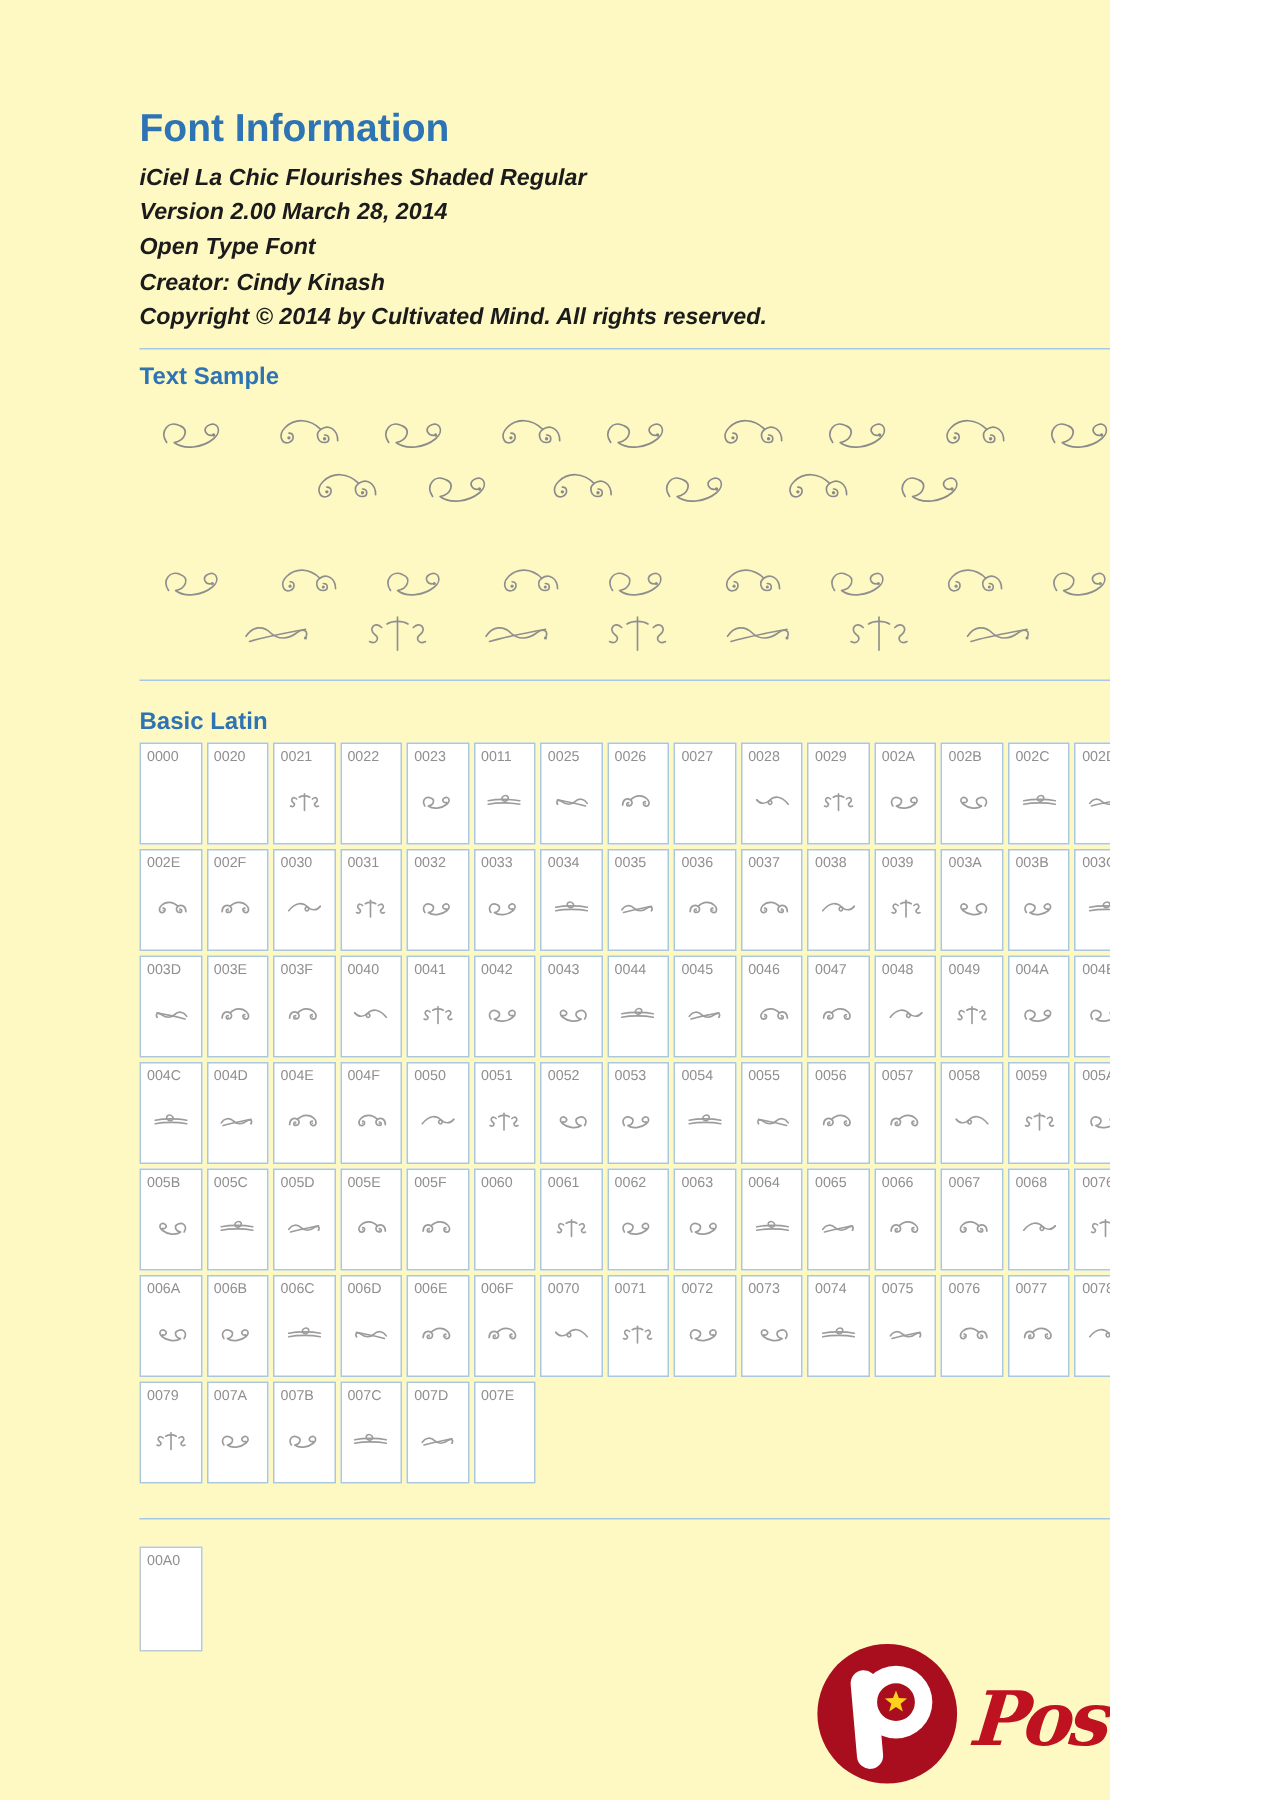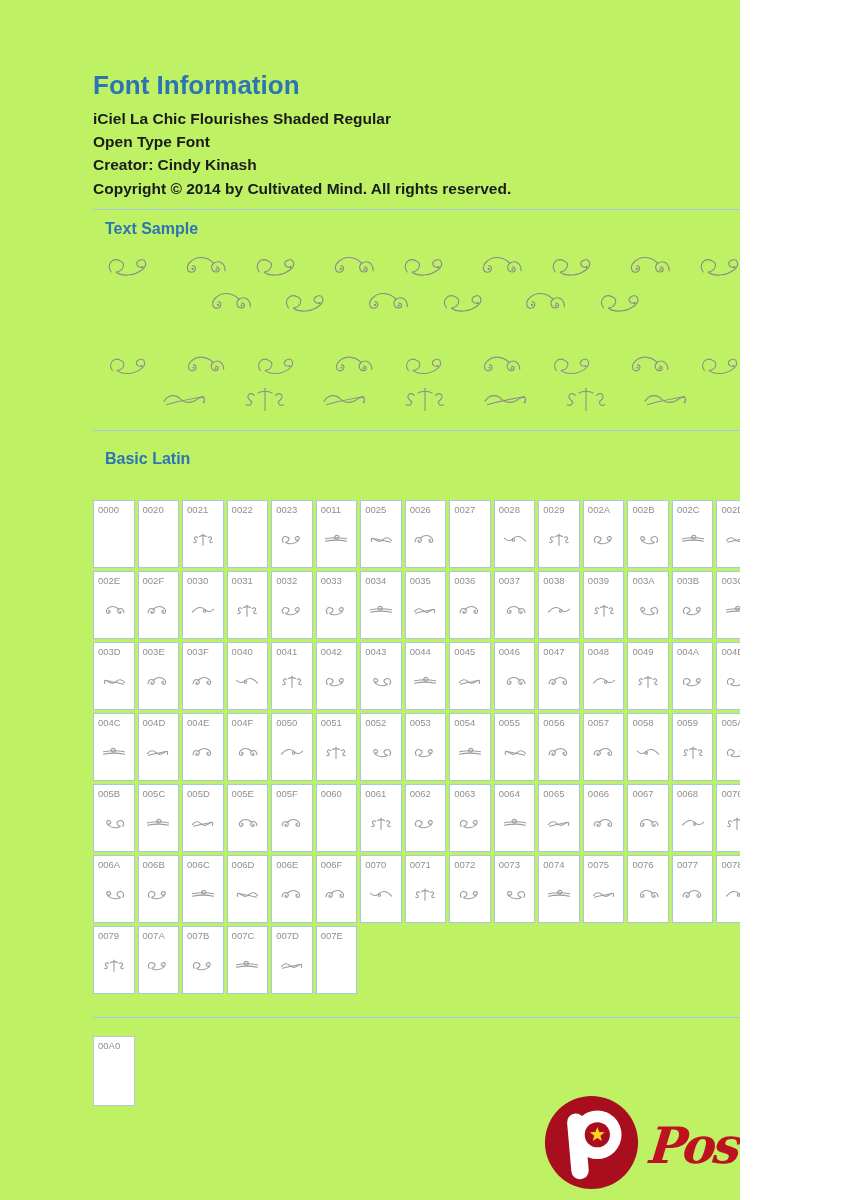--- a/index.html
+++ b/index.html
@@ -1,35 +1,35 @@
 <!DOCTYPE html>
 <html><head>
 <meta charset="utf-8">
 <style>
   html,body{margin:0;padding:0;background:#ffffff;}
-  .canvas{position:relative;width:740px;height:1200px;background:#bef264;overflow:hidden;
+  .canvas{position:relative;width:740px;height:1200px;background:#fef9c3;overflow:hidden;
           font-family:"Liberation Sans",sans-serif;}
   .doc{position:absolute;left:93px;top:0;width:665px;}
   .title{margin:71px 0 0 0;font-size:26px;line-height:28px;font-weight:bold;color:#2E74B5;}
-  .details{margin-top:8px;font-size:15.5px;line-height:23.2px;font-weight:bold;color:#1b1b1b;}
+  .details{margin-top:8px;font-size:15.5px;line-height:23.2px;font-weight:bold;color:#1b1b1b;font-style:italic;}
   .rule{margin-top:9px;border-top:1px solid #A5C9E4;height:0;}
   .rule.r2{margin-top:16px;}
   .rule.r3{margin-top:23px;}
-  .sec-title{margin:10px 0 0 12px;font-size:16px;line-height:18px;font-weight:bold;color:#2E74B5;}
+  .sec-title{margin:10px 0 0 0;font-size:16px;line-height:18px;font-weight:bold;color:#2E74B5;}
   .sec-title.push{margin-top:19px;}
 
   
   .sample-para{display:flex;flex-direction:column;align-items:center;gap:6px;margin-top:14px;color:#8a8a8a;}
   .sample-para.p2{margin-top:34px;color:#8f8f8f;}
   .sample-row{display:flex;justify-content:space-between;align-items:center;}
   .sample-row svg{display:block;}
   svg.flip{transform:scaleX(-1);}
 
   
-  .glyph-grid{margin-top:32px;display:grid;grid-template-columns:repeat(15,1fr);gap:3px;width:665px;}
+  .glyph-grid{margin-top:4px;display:grid;grid-template-columns:repeat(15,1fr);gap:3px;width:665px;}
   .glyph-grid.single{margin-top:18px;}
   .cell{position:relative;height:68px;border:1px solid #A9C7DF;background:#fff;box-sizing:border-box;}
   .glyph-grid.single .cell{height:70px;border-color:#BCC8D2;}
   .cell .code{position:absolute;top:3px;left:4px;font-size:9.5px;letter-spacing:0;color:#8F8F8F;}
   .cell .cellglyph{position:absolute;left:50%;top:32px;width:28px;height:14px;margin-left:-14px;color:#9C9C9C;}
 
   
   .fl path{fill:none;stroke:currentColor;stroke-width:1.1;vector-effect:non-scaling-stroke;
            stroke-linecap:round;stroke-linejoin:round;}
   .fl .dot{fill:currentColor;stroke:none;}
@@ -80,20 +80,21 @@
   </defs>
 </svg>
 
 <div class="canvas">
   <div class="doc">
 
     <h1 class="title">Font Information</h1>
 
     <div class="details">
       <div>iCiel La Chic Flourishes Shaded Regular</div>
+      <div>Version 2.00 March 28, 2014</div>
       <div>Open Type Font</div>
       <div>Creator: Cindy Kinash</div>
       <div>Copyright © 2014 by Cultivated Mind. All rights reserved.</div>
     </div>
 
     <div class="rule"></div>
     <h2 class="sec-title">Text Sample</h2>
 
     <div class="sample-para p1">
       <div class="sample-row" style="width: 664px;">

